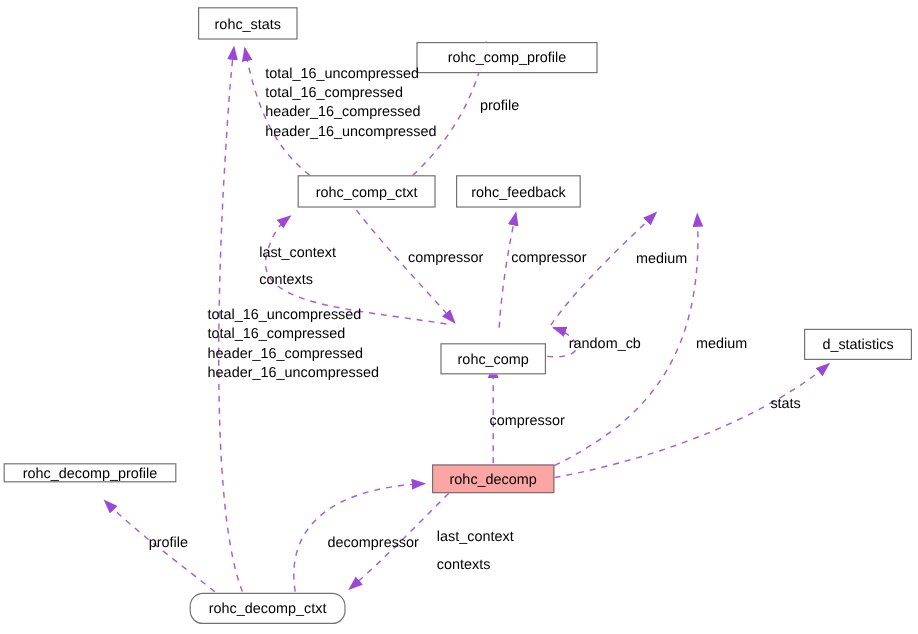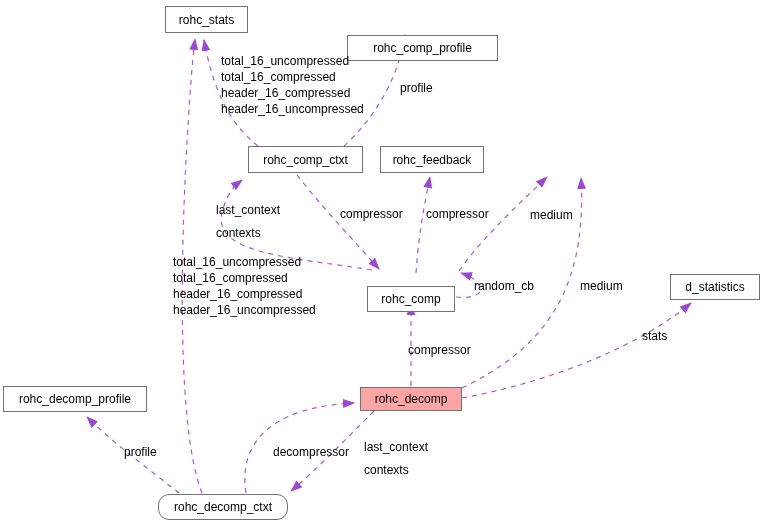--- a/index.html
+++ b/index.html
@@ -75,21 +75,21 @@
     <path class="edge" d="M202,493 C177,430 181,260 186,160 C190,90 192,65 195,39" marker-end="url(#arrow)"></path>
   </svg>
 
   <div class="node" style="left:165px; top:6px; width:83px; height:27px;">rohc_stats</div>
   <div class="node" style="left:347px; top:6px; width:151px; height:26px;margin-top:29px;">rohc_comp_profile</div>
   <div class="node" style="left:232px; top:146px; width:115px; height:27px;margin-left:16px;">rohc_comp_ctxt</div>
   <div class="node" style="left:380px; top:146px; width:104px; height:27px;">rohc_feedback</div>
   <div class="node" style="left:367px; top:286px; width:88px; height:26px;">rohc_comp</div>
   <div class="node" style="left:670px; top:274px; width:90px; height:26px;">d_statistics</div>
   <div class="node highlighted" style="left:360px; top:387px; width:102px; height:24px;">rohc_decomp</div>
-  <div class="node" style="left:3px; top:386px; width:144px; height:26px;">rohc_decomp_profile</div>
+  <div class="node" style="left:3px; top:386px; width:144px; height:16px;">rohc_decomp_profile</div>
   <div class="node" style="left:158px; top:494px; width:130px; height:26px;border-radius:11px;">rohc_decomp_ctxt</div>
 
   <div class="edge-label" style="left:221px; top:53px; width:180px;">total_16_uncompressed
 total_16_compressed
 header_16_compressed
 header_16_uncompressed</div>
   <div class="edge-label" style="left:400px; top:80px; width:60px;">profile</div>
   <div class="edge-label tight" style="left:216px; top:199px; width:100px;">last_context
 contexts</div>
   <div class="edge-label" style="left:340px; top:206px; width:80px;">compressor</div>

